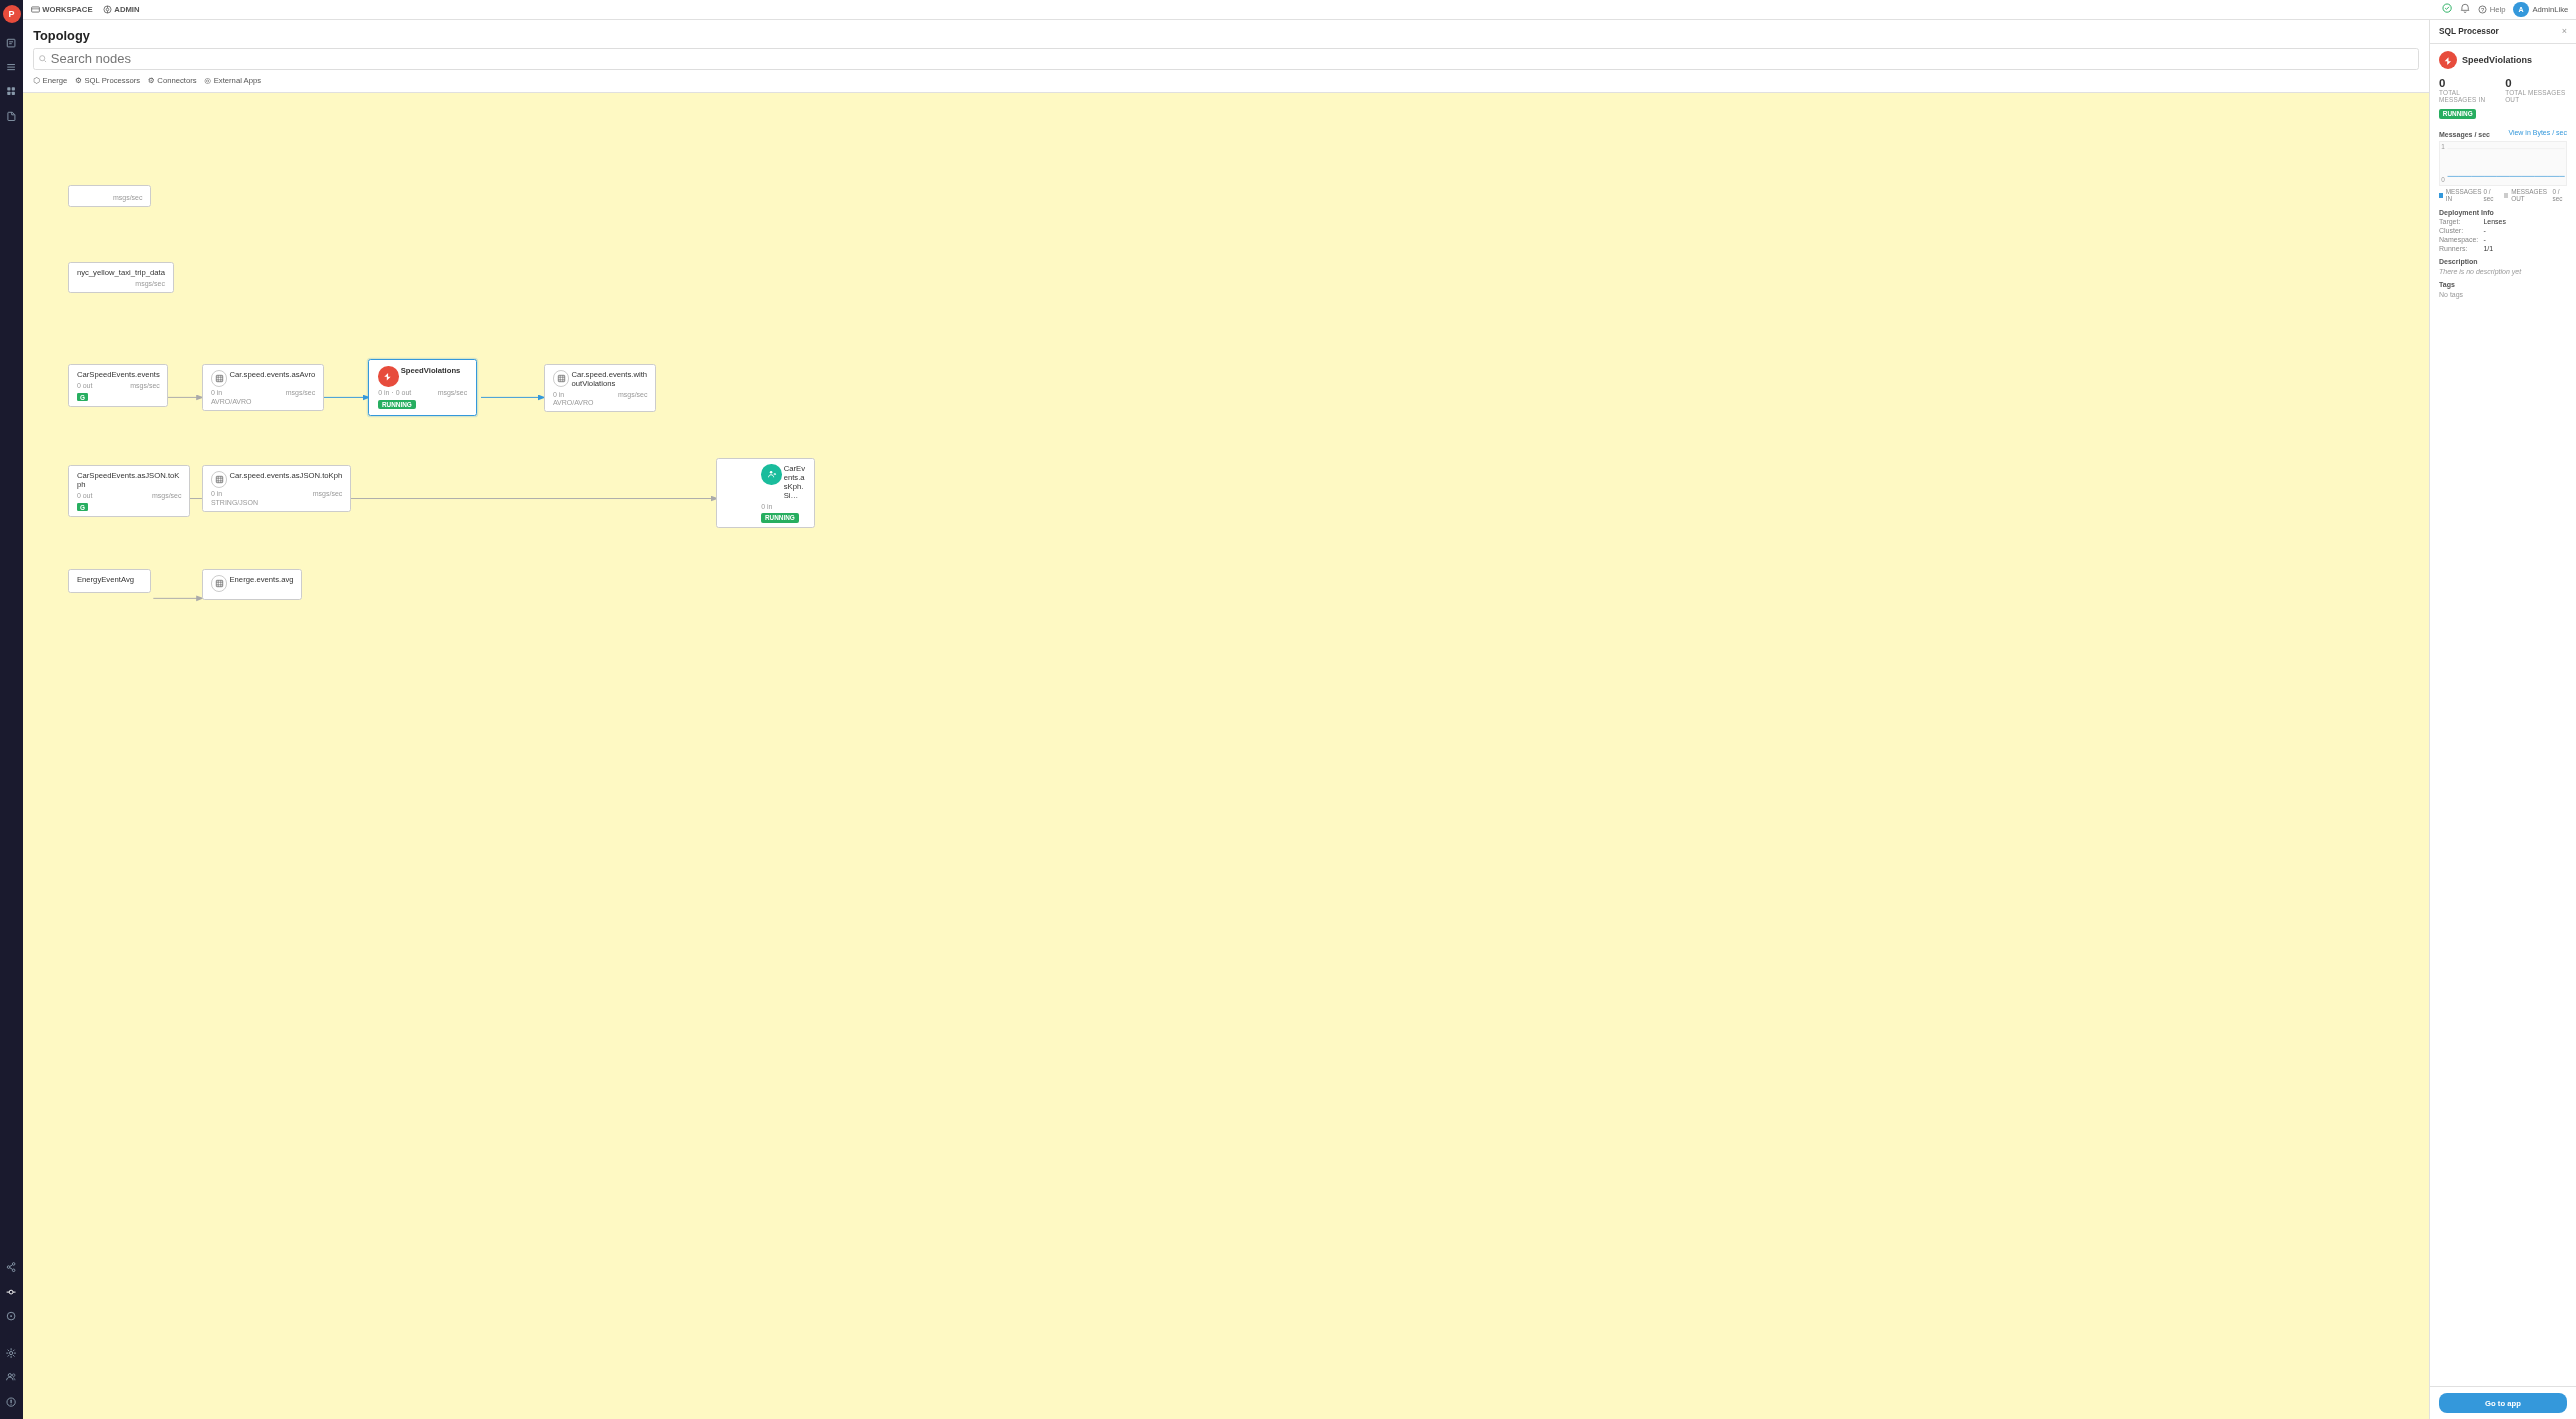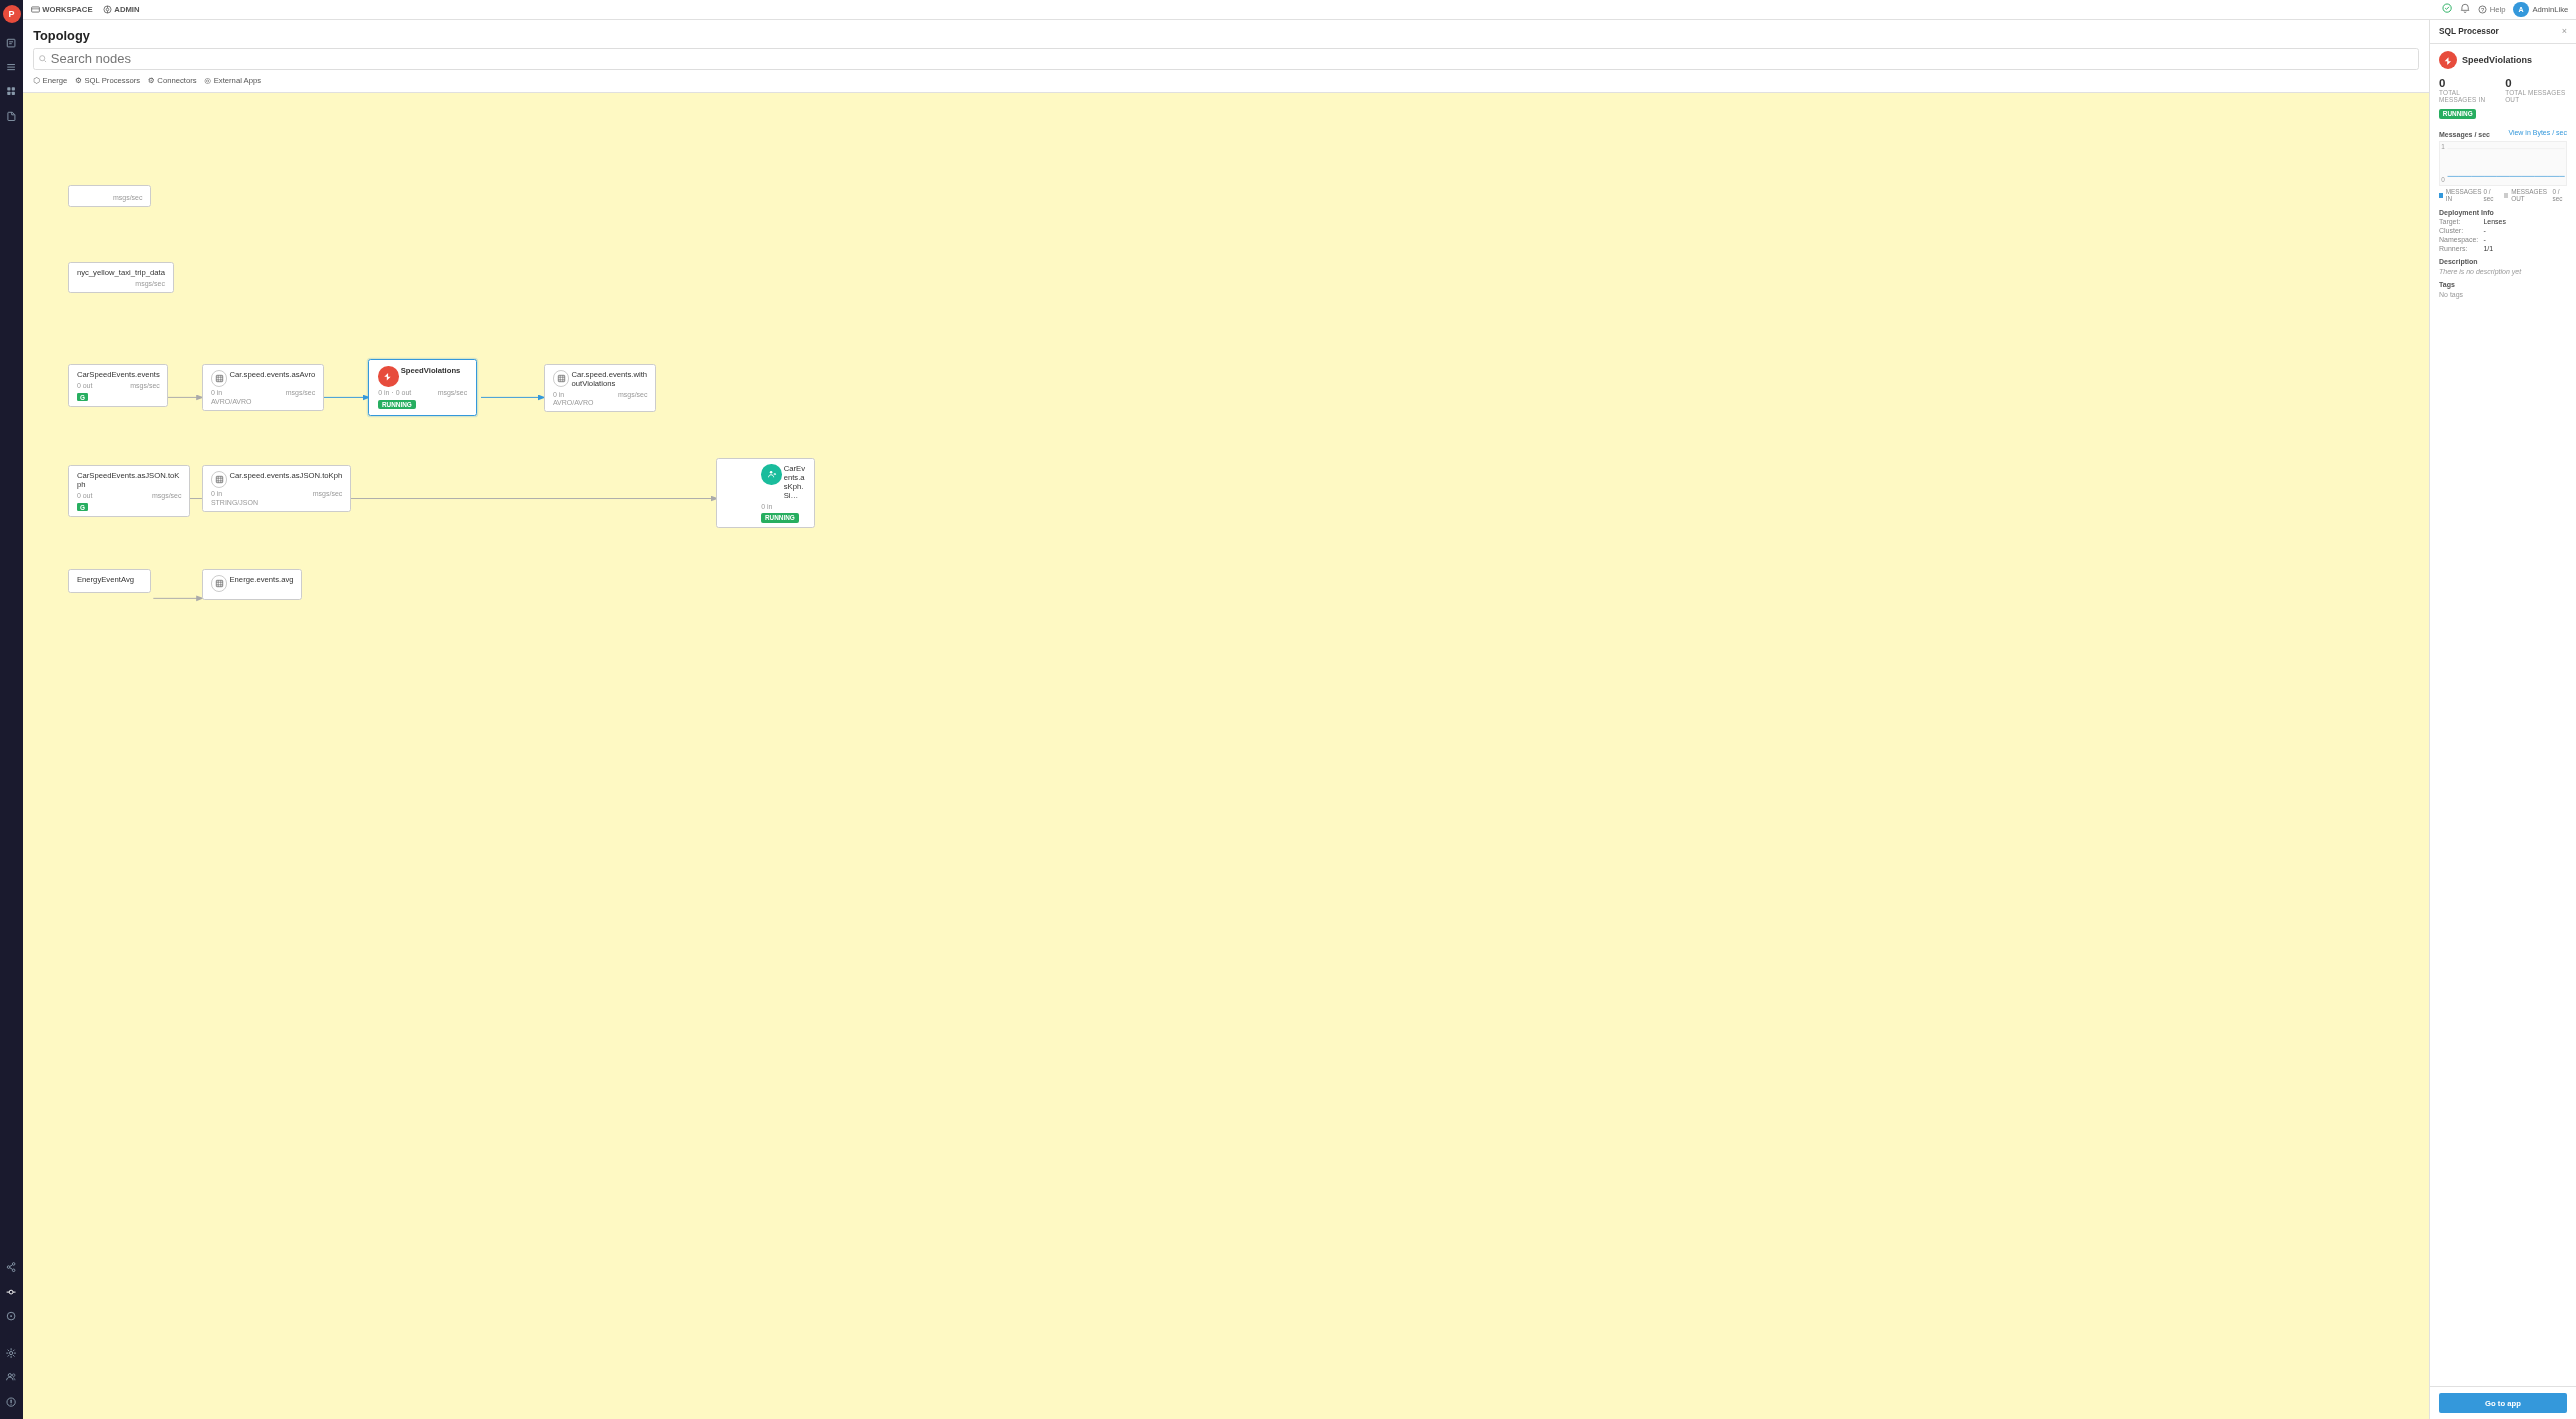--- a/index.html
+++ b/index.html
@@ -247,21 +247,21 @@
     .panel-footer {
       padding: 6.4px 9px;
       border-top: 0.6px solid #e0e0e0;
     }
     .btn-go-to-app {
       width: 100%;
       background: #3498db;
       color: white;
       border: none;
       padding: 5.1px;
-      border-radius: 2px;
+      border-radius: 8px;
       font-size: 7.7px;
       font-weight: 600;
       cursor: pointer;
     }
 
     .view-bytes-link { font-size: 7px; color: #3498db; cursor: pointer; text-decoration: none; }
     .msgs-sec-header { display: flex; justify-content: space-between; align-items: center; }
 
     
     .legend-dot-blue { width: 5.1px; height: 5.1px; background: #3498db; display: inline-block; margin-right: 1.3px; }

